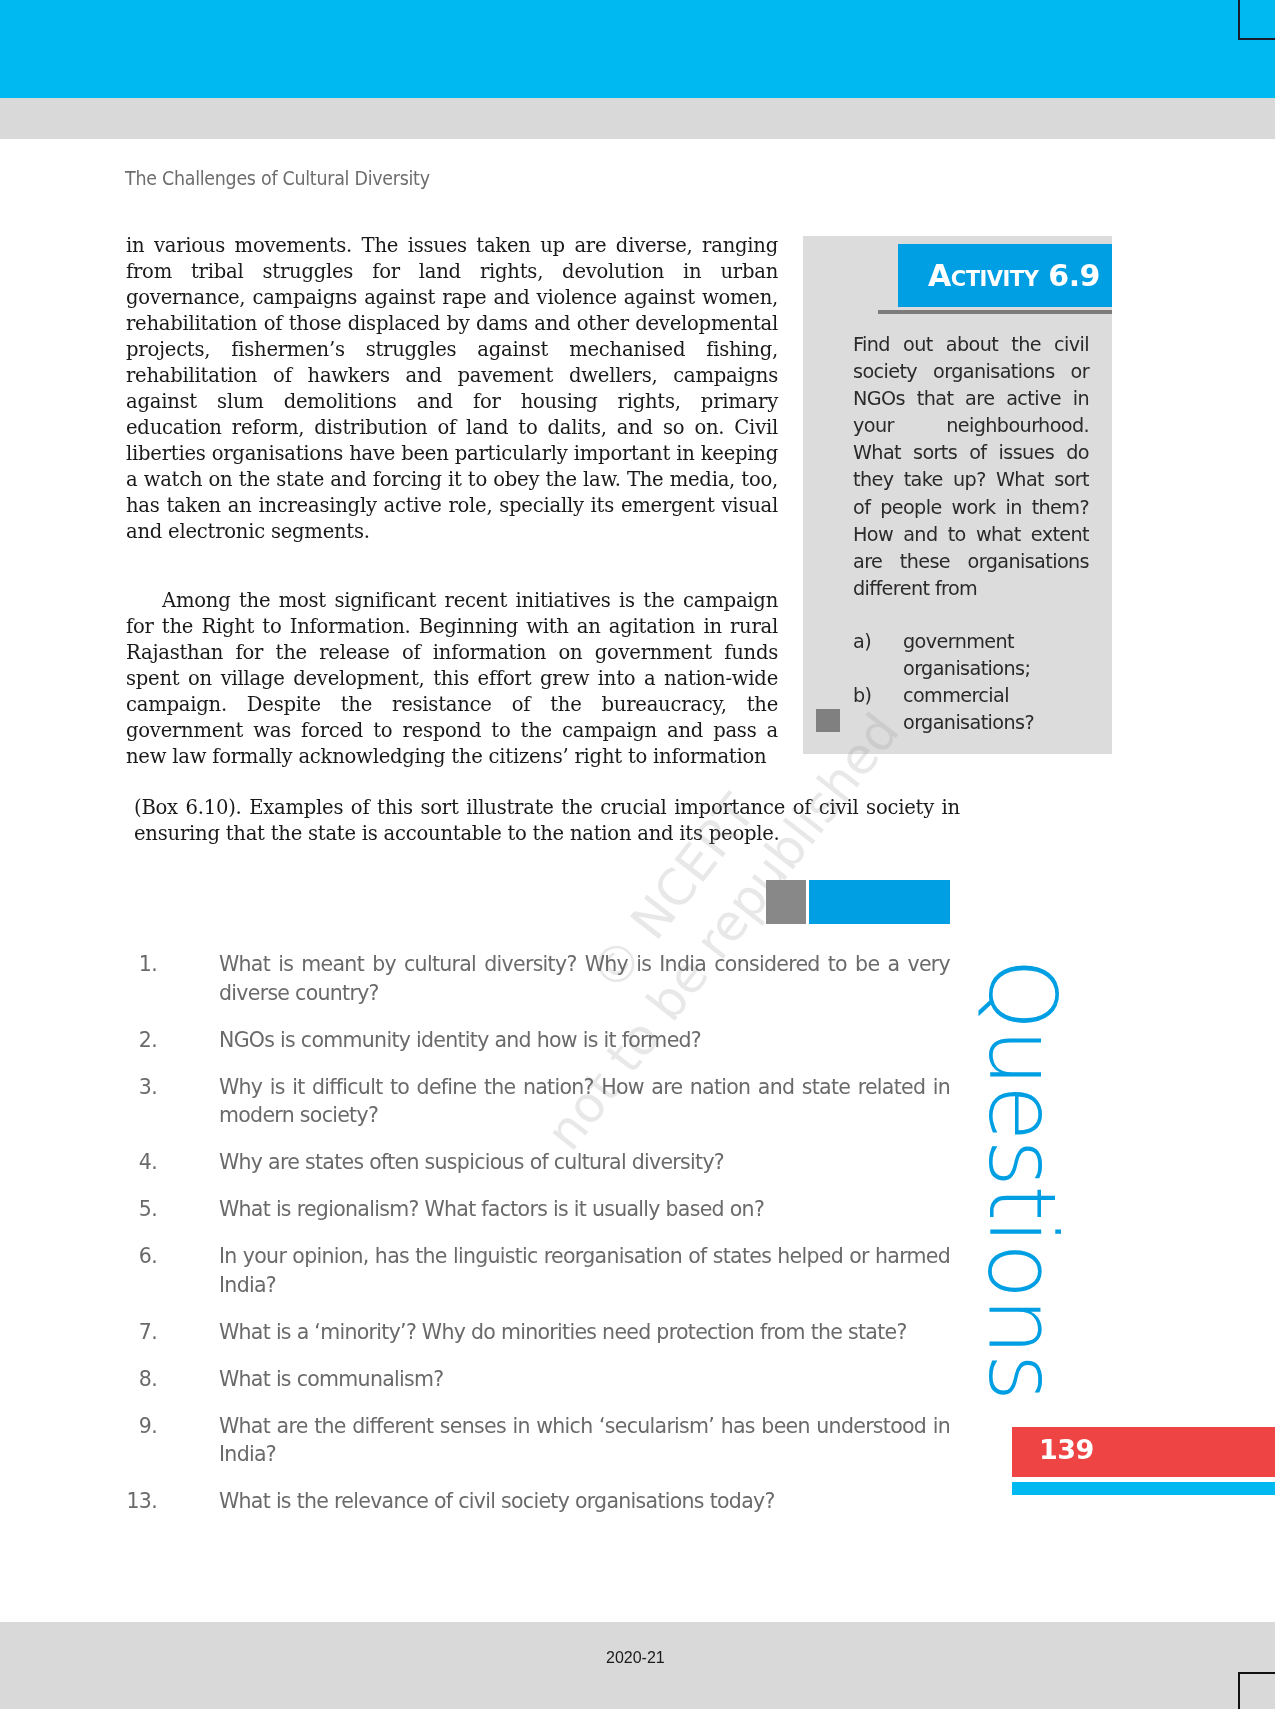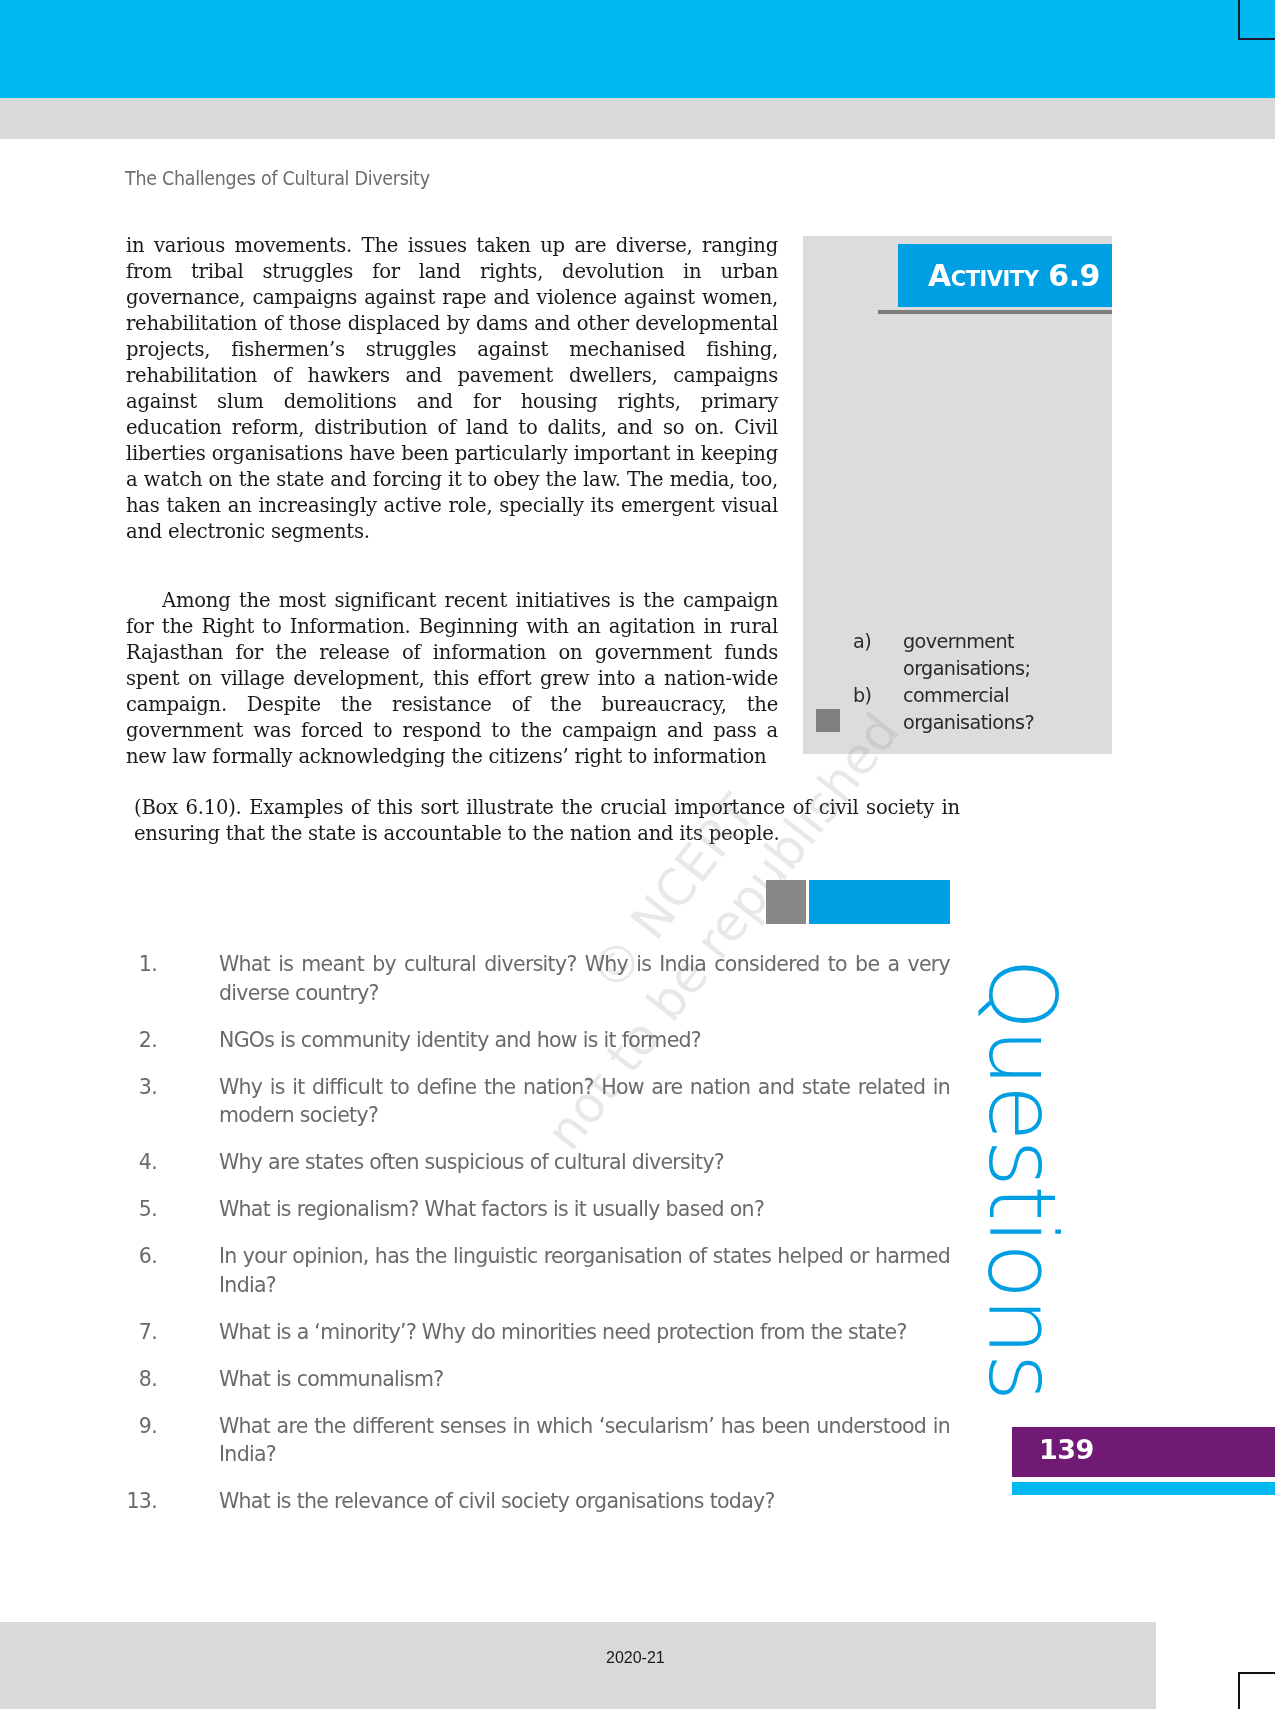--- a/index.html
+++ b/index.html
@@ -77,29 +77,29 @@
     }
     .questions-vertical span {
       position: absolute; left: 0; top: 0;
       font-family: "DejaVu Sans", sans-serif; font-size: 92px; color: #009fe3;
       transform-origin: 0 0; transform: translate(92px, 0) rotate(90deg);
       white-space: nowrap; letter-spacing: -2px; font-weight: 300;
       line-height: 1;
     }
 
     .page-number-band {
-      position: absolute; left: 1012px; top: 1427px; width: 263px; height: 50px; background: #701a75;
+      position: absolute; left: 1012px; top: 1427px; width: 263px; height: 50px; background: #ef4444;
     }
     .page-number {
       position: absolute; left: 27px; top: 7px; font-family: "DejaVu Sans", sans-serif; font-weight: bold;
       font-size: 27px; color: #ffffff; letter-spacing: -0.5px;
     }
     .page-number-blue { position: absolute; left: 1012px; top: 1482px; width: 263px; height: 13px; background: #00b9f1; }
 
-    .footer { position: absolute; left: 0; top: 1622px; width: 1156px; height: 87px; background: #d9d9d9; }
+    .footer { position: absolute; left: 0; top: 1622px; width: 1275px; height: 87px; background: #d9d9d9; }
     .footer-year {
       position: absolute; left: 606px; top: 27px; font-family: "Liberation Sans", sans-serif; font-size: 16px; color: #1a1a1a;
     }
     .crop-mark-bottom {
       position: absolute; left: 1238px; top: 1672px; width: 40px; height: 40px;
       border-left: 2px solid #111; border-top: 2px solid #111;
     }
 
     .watermark {
       position: absolute; left: 430px; top: 850px; transform: rotate(-52deg); transform-origin: center;
@@ -118,20 +118,21 @@
 
 <p class="body-text p1" style="margin:0">in various movements.  The issues taken up are diverse, ranging from tribal struggles for land rights, devolution in urban governance, campaigns against rape and violence against women, rehabilitation of those displaced by dams and other developmental projects, fishermen’s struggles against mechanised fishing, rehabilitation of hawkers and pavement dwellers, campaigns against slum demolitions and for housing rights, primary education reform, distribution of land to dalits, and so on.  Civil liberties organisations have been particularly important in keeping a watch on the state and forcing it to obey the law.  The media, too, has taken an increasingly active role, specially its emergent visual and electronic segments.</p>
 <p class="body-text p2" style="margin:0">Among the most significant recent initiatives is the campaign for the Right to Information. Beginning with an agitation in rural Rajasthan for the release of information on government funds spent on village development, this effort grew into a nation-wide campaign.  Despite the resistance of the bureaucracy, the government was forced to respond to the campaign and pass a new law formally acknowledging the citizens’ right to information</p>
 <p class="body-text p2-cont" style="margin:8px">(Box 6.10).  Examples of this sort illustrate the crucial importance of civil society in ensuring that the state is accountable to the nation and its people.</p>
 
 <aside class="activity-box">
   <div class="activity-header">
     <span>A</span><span class="small-caps">ctivity</span>&nbsp;<span>6.9</span>
   </div>
   <div class="activity-rule"></div>
+  <div class="activity-text">Find out about the civil society organisations or NGOs that are active in your neighbourhood. What sorts of issues do they take up?  What sort of people work in them?  How and to what extent are these organisations different from</div>
   <div class="activity-list">
     <div class="activity-list-item">
       <span class="marker">a)</span>
       <span style="width:150px">government organisations;</span>
     </div>
     <div class="activity-list-item">
       <span class="marker">b)</span>
       <span style="width:150px">commercial organisations?</span>
     </div>
   </div>

